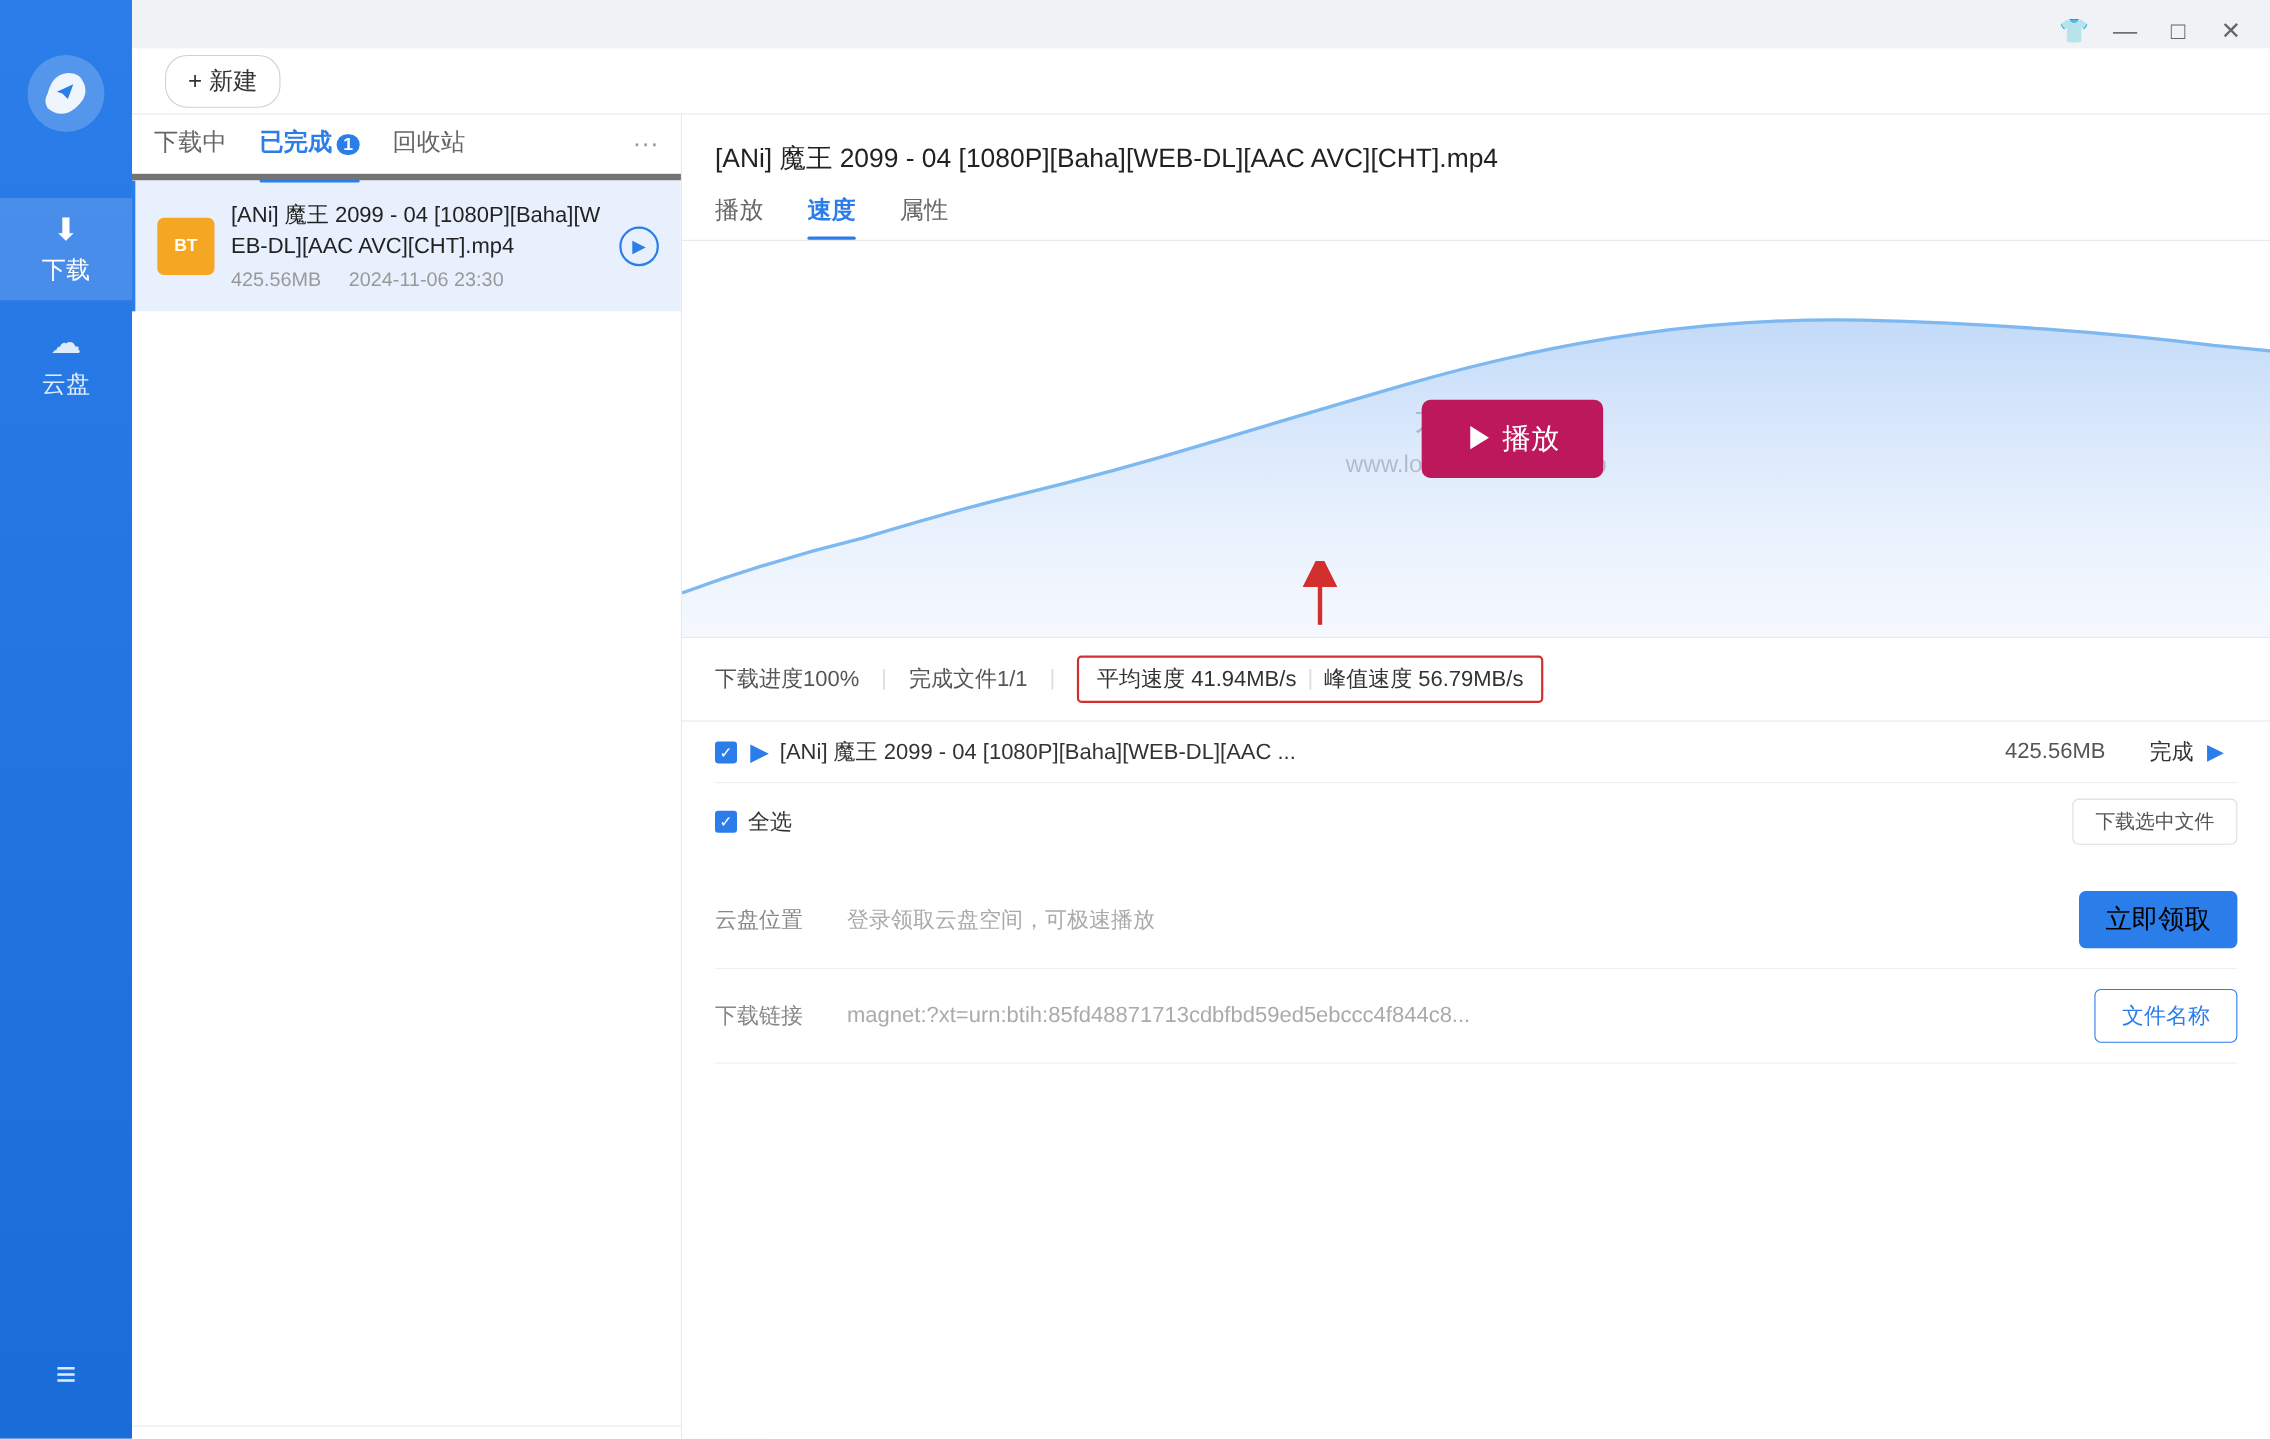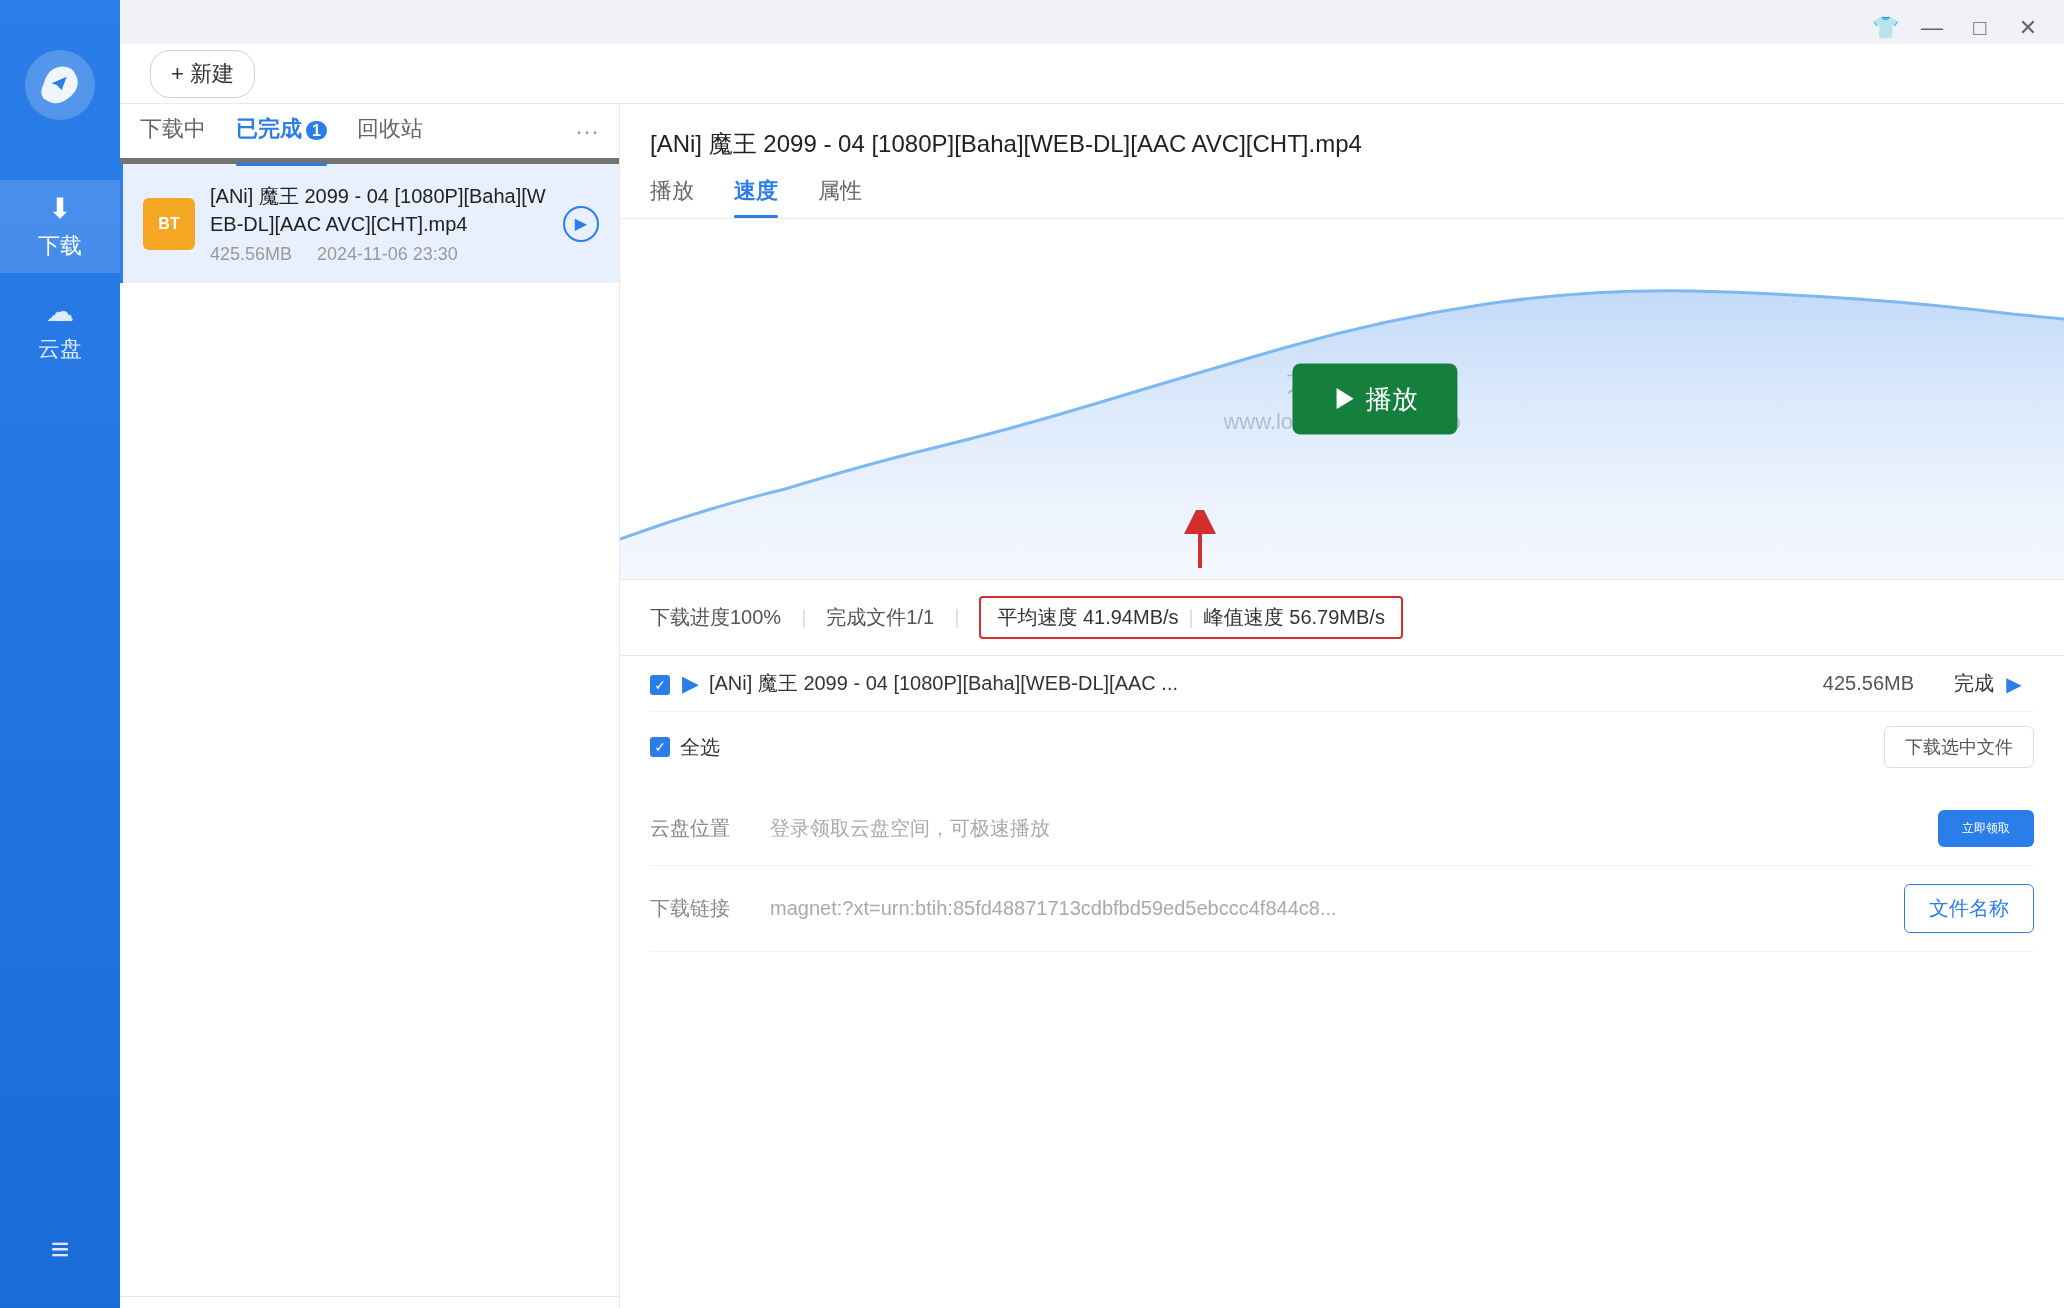--- a/index.html
+++ b/index.html
@@ -323,21 +323,21 @@
       margin-bottom: 8px;
     }
     .watermark .wm-url {
       font-size: 22px;
     }
     .play-large-btn {
       position: absolute;
       top: 50%;
       left: 50%;
       transform: translate(-30%, -50%);
-      background: #15803d;
+      background: #be185d;
       color: #fff;
       border: none;
       border-radius: 8px;
       padding: 18px 40px;
       font-size: 26px;
       cursor: pointer;
       display: flex;
       align-items: center;
       gap: 12px;
       white-space: nowrap;
@@ -452,25 +452,25 @@
     }
     .extra-value {
       color: #aaa;
       flex: 1;
       overflow: hidden;
       text-overflow: ellipsis;
       white-space: nowrap;
     }
     .extra-btn {
       background: #2b7de9;
-      color: #ffffff;
+      color: #000000;
       border: none;
       border-radius: 6px;
       padding: 10px 24px;
-      font-size: 12px;
+      font-size: 24px;
       cursor: pointer;
       white-space: nowrap;
       flex-shrink: 0;
     }
     .copy-btn {
       background: #fff;
       color: #2b7de9;
       border: 1px solid #2b7de9;
       border-radius: 6px;
       padding: 10px 24px;

